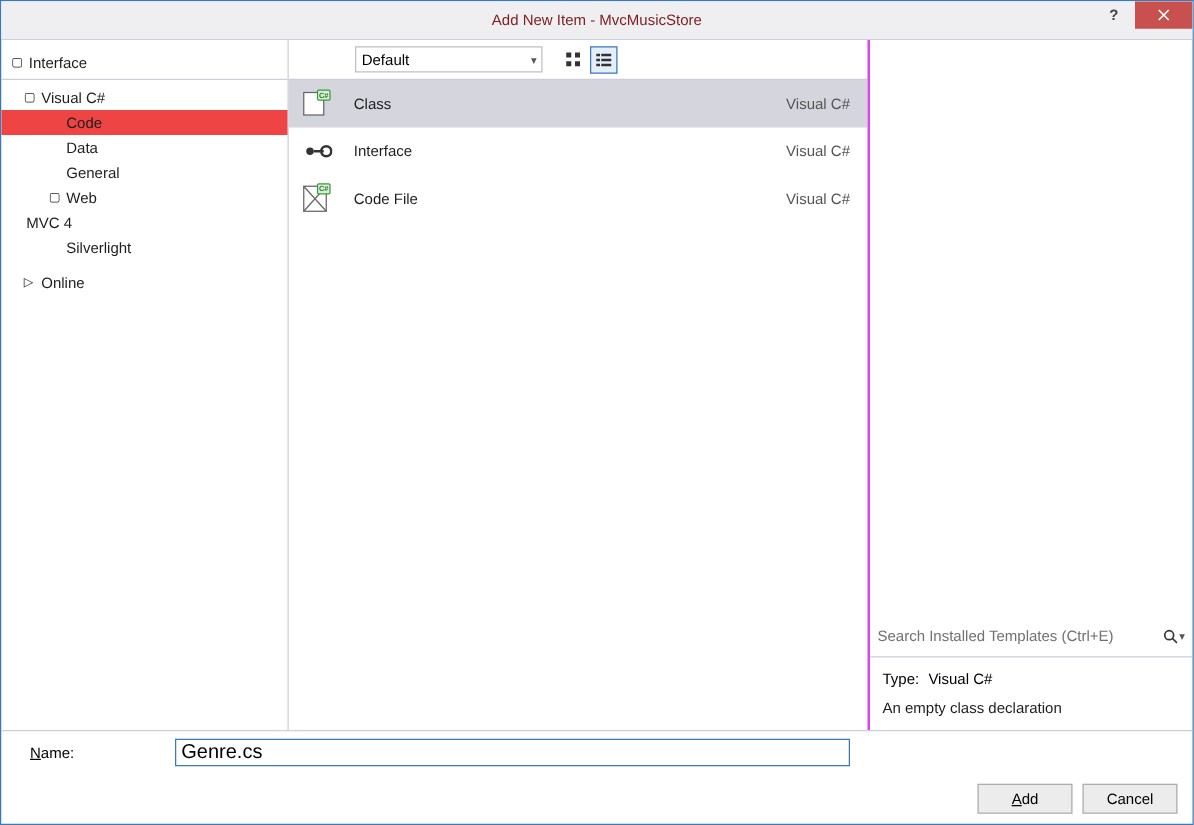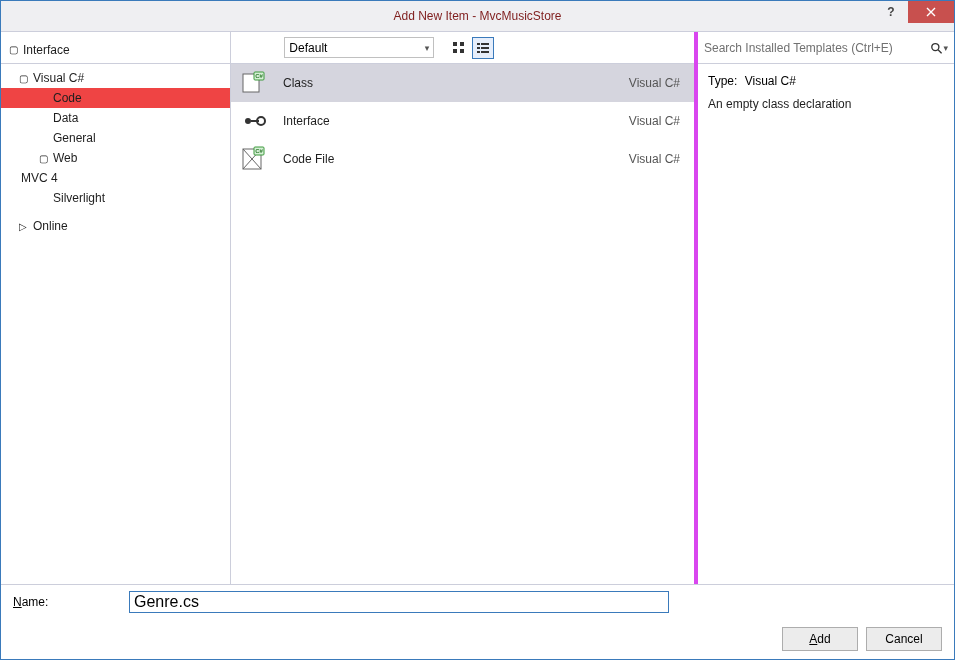--- a/index.html
+++ b/index.html
@@ -37,32 +37,32 @@
   .view-btn { width: 22px; height: 22px; border: 1px solid transparent; display: flex; align-items: center; justify-content: center; }
   .view-btn.active { border: 1px solid #3a7abb; background: #e6eefb; }
   .template-list { flex: 1; overflow: auto; }
   .template-row { height: 38px; display: flex; align-items: center; padding: 0 8px; font-size: 12px; cursor: default; }
   .template-row.selected { background: #d5d5de; }
   .template-icon { width: 28px; height: 28px; margin-right: 16px; display:flex; align-items:center; justify-content:center; }
   .template-name { flex: 1; color: #1e1e1e; }
   .template-lang { color: #555; margin-right: 6px; }
 
   
-  .details-pane { width: 260px; border-left: 4px solid #d946ef; display: flex; flex-direction: column; font-size: 12px; }
+  .details-pane { width: 260px; border-left: 2px solid #d946ef; display: flex; flex-direction: column; font-size: 12px; justify-content: flex-end; }
   .search-row { height: 32px; border-bottom: 1px solid #cccedb; display: flex; align-items: center; padding: 0 6px; gap: 4px; }
   .search-input { flex: 1; border: none; outline: none; font-size: 12px; color: #1e1e1e; background: transparent; }
   .search-input::placeholder { color: #717171; }
   .search-icon { width: 18px; height: 18px; display:flex; align-items:center; justify-content:center; color:#333; }
   .details-body { padding: 8px 10px; line-height: 1.6; }
   .type-label { font-weight: normal; display: inline; }
   .type-val { display: inline; margin-left: 4px; }
   .desc { margin-top: 4px; color: #1e1e1e; }
 
   
-  .bottom { display: flex; flex-direction: column; }
+  .bottom { display: flex; flex-direction: column; margin-left: 11px; }
   .name-row { height: 34px; display: flex; align-items: center; padding: 0 12px; font-size: 12px; gap: 10px; }
   .name-label { width: 106px; }
   .name-label .u { text-decoration: underline; }
   .name-input { width: 540px; height: 22px; border: 1px solid #3a7abb; padding: 0 4px; font-size: 16px; outline: none; }
   .button-row { height: 40px; display: flex; align-items: center; justify-content: flex-end; padding: 0 12px; gap: 8px; }
   .dlg-btn { width: 76px; height: 24px; border: 1px solid #adadad; background: #ececec; font-size: 12px; display: flex; align-items: center; justify-content: center; cursor: default; }
   .dlg-btn .u { text-decoration: underline; }
 
   svg { display: block; }
 </style>

